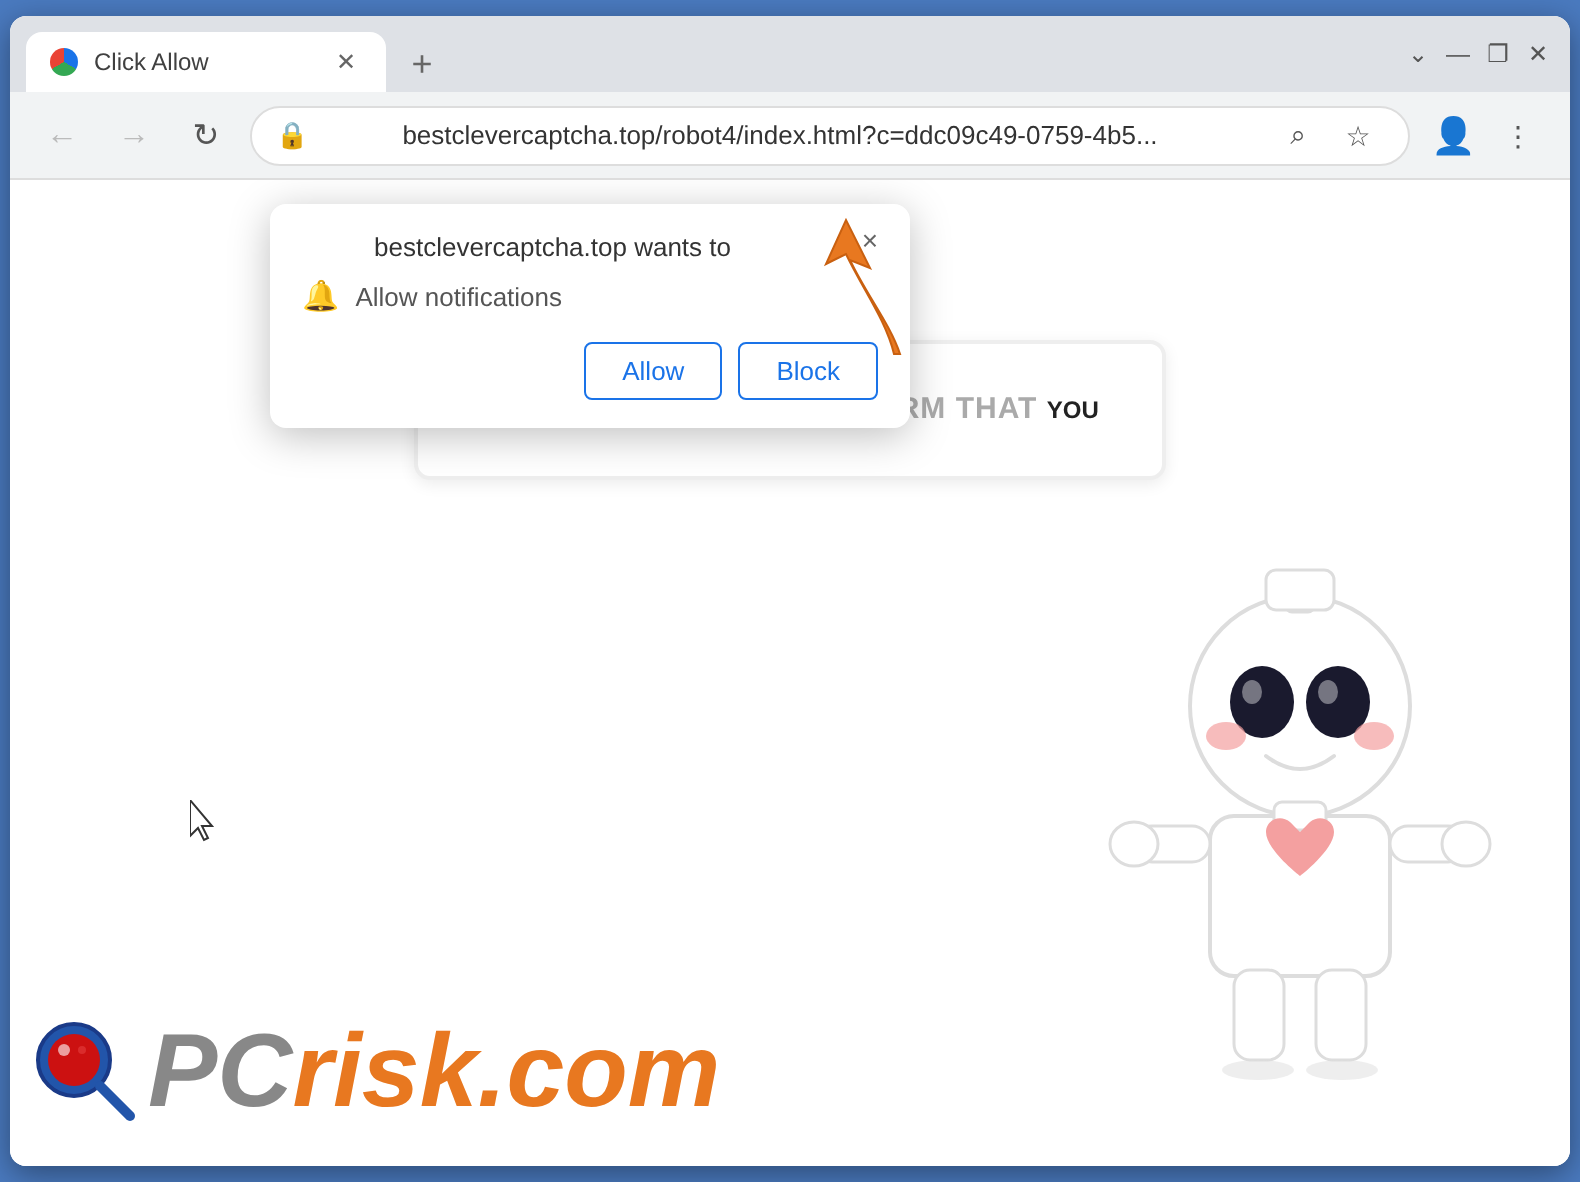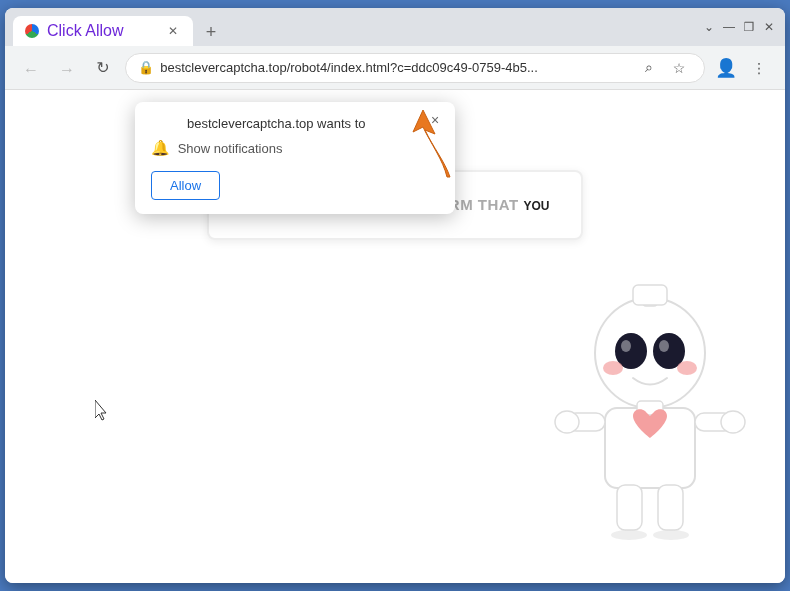--- a/index.html
+++ b/index.html
@@ -58,22 +58,22 @@
 
     .tab-favicon {
       width: 14px;
       height: 14px;
       border-radius: 50%;
       background: conic-gradient(#1a73e8 0deg 120deg, #34a853 120deg 240deg, #ea4335 240deg 360deg);
       flex-shrink: 0;
     }
 
     .tab-title {
-      font-size: 16px;
-      color: #6d28d9;
+      font-size: 12px;
+      color: #404040;
       white-space: nowrap;
       overflow: hidden;
       text-overflow: ellipsis;
       flex: 1;
     }
 
     .tab-close {
       width: 16px;
       height: 16px;
       border-radius: 50%;
@@ -168,20 +168,21 @@
       font-size: 13px;
     }
 
     .url-text {
       flex: 1;
       font-size: 13px;
       color: #333;
       white-space: nowrap;
       overflow: hidden;
       text-overflow: ellipsis;
+      margin-left: 41px;
     }
 
     .url-actions {
       display: flex;
       gap: 4px;
       align-items: center;
     }
 
     .url-action-btn {
       width: 26px;
@@ -267,21 +268,21 @@
       font-size: 13px;
     }
 
     .bell-icon {
       font-size: 15px;
       color: #555;
     }
 
     .popup-buttons {
       display: flex;
-      justify-content: flex-start;
+      justify-content: flex-end;
       gap: 8px;
     }
 
     .btn-allow {
       padding: 6px 18px;
       background: transparent;
       border: 1px solid #1a73e8;
       color: #1a73e8;
       border-radius: 4px;
       cursor: pointer;
@@ -437,24 +438,25 @@
     </div>
   </div>
 
   <div class="content-area">
 
     <div class="notification-popup">
       <div class="popup-close">×</div>
       <div class="popup-site">bestclevercaptcha.top wants to</div>
       <div class="popup-permission">
         <span class="bell-icon">🔔</span>
-        <span>Show notifications</span>
+        <span>Allow notifications</span>
       </div>
       <div class="popup-buttons">
         <button class="btn-allow">Allow</button>
+        <button class="btn-block">Block</button>
       </div>
     </div>
 
     <div class="arrow-indicator">
       <svg class="arrow-svg" viewBox="0 0 70 90" fill="none" xmlns="http://www.w3.org/2000/svg">
         <path d="M55 75 C50 60 38 45 30 28 L40 32 L28 8 L18 30 L28 25 C36 42 48 58 52 75 Z" fill="#e87820" stroke="#c96010" stroke-width="1"></path>
       </svg>
     </div>
 
     <div class="page-content">
@@ -497,20 +499,33 @@
         <ellipse cx="188" cy="139" rx="12" ry="11" fill="white" stroke="#ddd" stroke-width="1.5"></ellipse>
 
         <rect x="72" y="202" width="25" height="45" rx="8" fill="white" stroke="#ddd" stroke-width="1.5"></rect>
         <rect x="113" y="202" width="25" height="45" rx="8" fill="white" stroke="#ddd" stroke-width="1.5"></rect>
 
         <ellipse cx="84" cy="252" rx="18" ry="5" fill="#ddd" opacity="0.5"></ellipse>
         <ellipse cx="126" cy="252" rx="18" ry="5" fill="#ddd" opacity="0.5"></ellipse>
       </svg>
     </div>
 
+    <div class="pcrisk-logo">
+
+      <svg class="pcrisk-magnifier" viewBox="0 0 55 55" xmlns="http://www.w3.org/2000/svg">
+        <circle cx="22" cy="22" r="18" fill="#2255aa" stroke="#1a3a88" stroke-width="2"></circle>
+        <circle cx="22" cy="22" r="13" fill="#cc1111"></circle>
+        <circle cx="17" cy="17" r="3" fill="white" opacity="0.6"></circle>
+        <circle cx="26" cy="17" r="2" fill="#dd3333" opacity="0.8"></circle>
+        <line x1="35" y1="35" x2="50" y2="50" stroke="#2255aa" stroke-width="5" stroke-linecap="round"></line>
+      </svg>
+      <div class="pcrisk-text">
+        PC<span>risk.com</span>
+      </div>
+    </div>
 
     <div class="cursor">
       <svg width="16" height="22" viewBox="0 0 16 22" fill="none" xmlns="http://www.w3.org/2000/svg">
         <path d="M0 0 L0 18 L4 14 L7 20 L9 19 L6 13 L11 13 Z" fill="white" stroke="#333" stroke-width="1"></path>
       </svg>
     </div>
 
   </div>
 </div>
 

